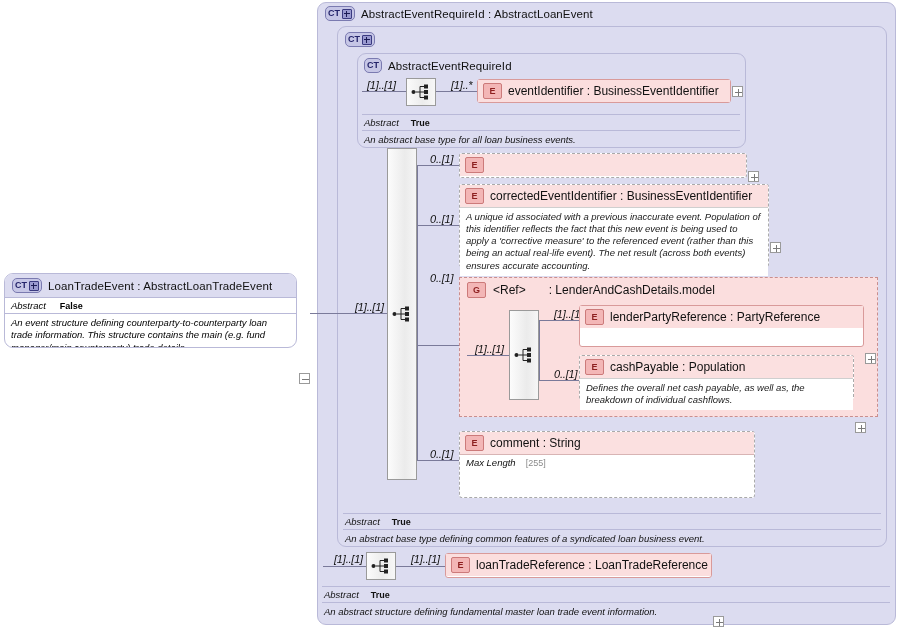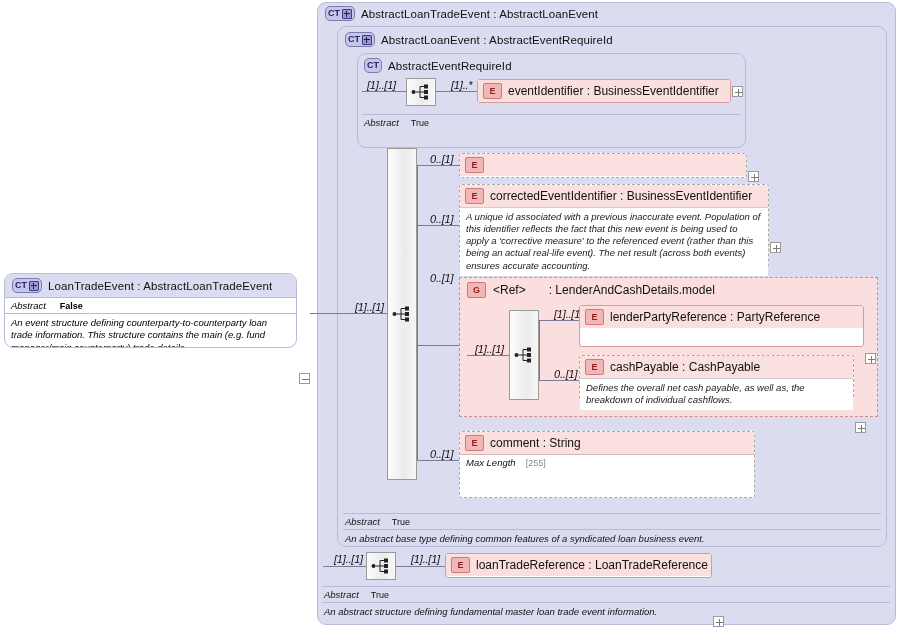--- a/index.html
+++ b/index.html
@@ -41,21 +41,21 @@
   .el.solid .el-doc,.el.dashed .el-doc{border-top:1px solid #cfcfcf;background:#fff;}
   .facet{font-size:9.5px;padding:2px 6px;border-top:1px solid #d8b4b4;
          display:flex;gap:10px;align-items:baseline;}
   .facet .fk{font-style:italic;color:#111;}
   .facet .fv{color:#8a8a8a;font-size:9px;}
 
   
   .attr-row{font-size:9.5px;display:flex;gap:12px;align-items:baseline;
             border-top:1px solid #b9b9d8;padding:2px 0 2px 2px;}
   .attr-row .ak{font-style:italic;color:#111;}
-  .attr-row .av{font-size:9px;color:#111;font-weight:normal;}
+  .attr-row .av{font-size:9px;color:#111;font-weight:bold;}
   .doc-row{font-size:9.5px;font-style:italic;color:#111;
            border-top:1px solid #b9b9d8;padding:3px 0 2px 2px;}
 
   
   .seq{background:linear-gradient(to right,#fbfbfb 0%,#ececec 55%,#f7f7f7 100%);
        border:1px solid #9a9a9a;display:flex;align-items:center;justify-content:center;}
   .seq-tall{background:linear-gradient(to right,#fcfcfc 0%,#ebebeb 60%,#f6f6f6 100%);
        border:1px solid #9a9a9a;display:flex;align-items:center;justify-content:center;}
 
   
@@ -76,31 +76,30 @@
 </head>
 <body>
 
 <div class="abs ct-box outer" style="left:317px;top:2px;width:579px;height:623px;"></div>
 
 <div class="abs" style="left:325px;top:6px;display:flex;align-items:center;gap:6px;">
   <span class="badge">
     <span>CT</span>
       <span class="plus"></span>
   </span>
-  <span class="ct-title">AbstractLoanTradeEvent : AbstractLoanEvent</span>
+  <span class="ct-title">AbstractEventRequireId : AbstractLoanEvent</span>
 </div>
 
 <div class="abs ct-box" style="left:337px;top:26px;width:550px;height:521px;"></div>
 
 <div class="abs" style="left:345px;top:32px;display:flex;align-items:center;gap:6px;">
   <span class="badge">
     <span>CT</span>
       <span class="plus"></span>
   </span>
-  <span class="ct-title">AbstractLoanEvent : AbstractEventRequireId</span>
 </div>
 
 <div class="abs ct-box" style="left:357px;top:53px;width:389px;height:95px;"></div>
 
 <div class="abs" style="left:364px;top:58px;display:flex;align-items:center;gap:6px;">
   <span class="badge">
     <span>CT</span>
   </span>
   <span class="ct-title">AbstractEventRequireId</span>
 </div>
@@ -131,20 +130,21 @@
     <span class="el-name">eventIdentifier : BusinessEventIdentifier</span>
   </div>
 </div>
 <div class="abs tgl plus" style="left:732px;top:86px;"></div>
 
 <div class="abs" style="left:362px;top:114px;width:378px;">
   <div class="attr-row">
     <span class="ak">Abstract</span>
     <span class="av">True</span>
   </div>
+  <div class="doc-row">An abstract base type for all loan business events.</div>
 </div>
 
 <div class="abs seq-tall" style="left:387px;top:148px;width:30px;height:332px;">
   <svg width="20" height="16" viewBox="0 0 20 16">
     <circle cx="2.5" cy="8" r="2" fill="#222"></circle>
     <line x1="4.5" y1="8" x2="9" y2="8" stroke="#222" stroke-width="1"></line>
     <line x1="9" y1="2.5" x2="9" y2="13.5" stroke="#222" stroke-width="1"></line>
     <line x1="9" y1="2.5" x2="13" y2="2.5" stroke="#222" stroke-width="1"></line>
     <line x1="9" y1="8" x2="13" y2="8" stroke="#222" stroke-width="1"></line>
     <line x1="9" y1="13.5" x2="13" y2="13.5" stroke="#222" stroke-width="1"></line>
@@ -214,21 +214,21 @@
     <span class="el-name">lenderPartyReference : PartyReference</span>
   </div>
 </div>
 <div class="abs tgl plus" style="left:865px;top:320px;"></div>
 
 <div class="abs ln" style="left:539px;top:380px;width:41px;height:1px;"></div>
 <div class="card" style="left:554px;top:368px;">0..[1]</div>
 <div class="abs el dashed" style="left:579px;top:355px;width:275px;height:45px;">
   <div class="el-head">
     <span class="ebadge">E</span>
-    <span class="el-name">cashPayable : CashPayable</span>
+    <span class="el-name">cashPayable : Population</span>
   </div>
   <div class="el-doc">Defines the overall net cash payable, as well as, the breakdown of individual cashflows.</div>
 </div>
 <div class="abs tgl plus" style="left:855px;top:378px;"></div>
 
 <div class="abs ln" style="left:417px;top:460px;width:43px;height:1px;"></div>
 <div class="card" style="left:430px;top:448px;">0..[1]</div>
 <div class="abs el dashed" style="left:459px;top:431px;width:296px;height:67px;">
   <div class="el-head">
     <span class="ebadge">E</span>

